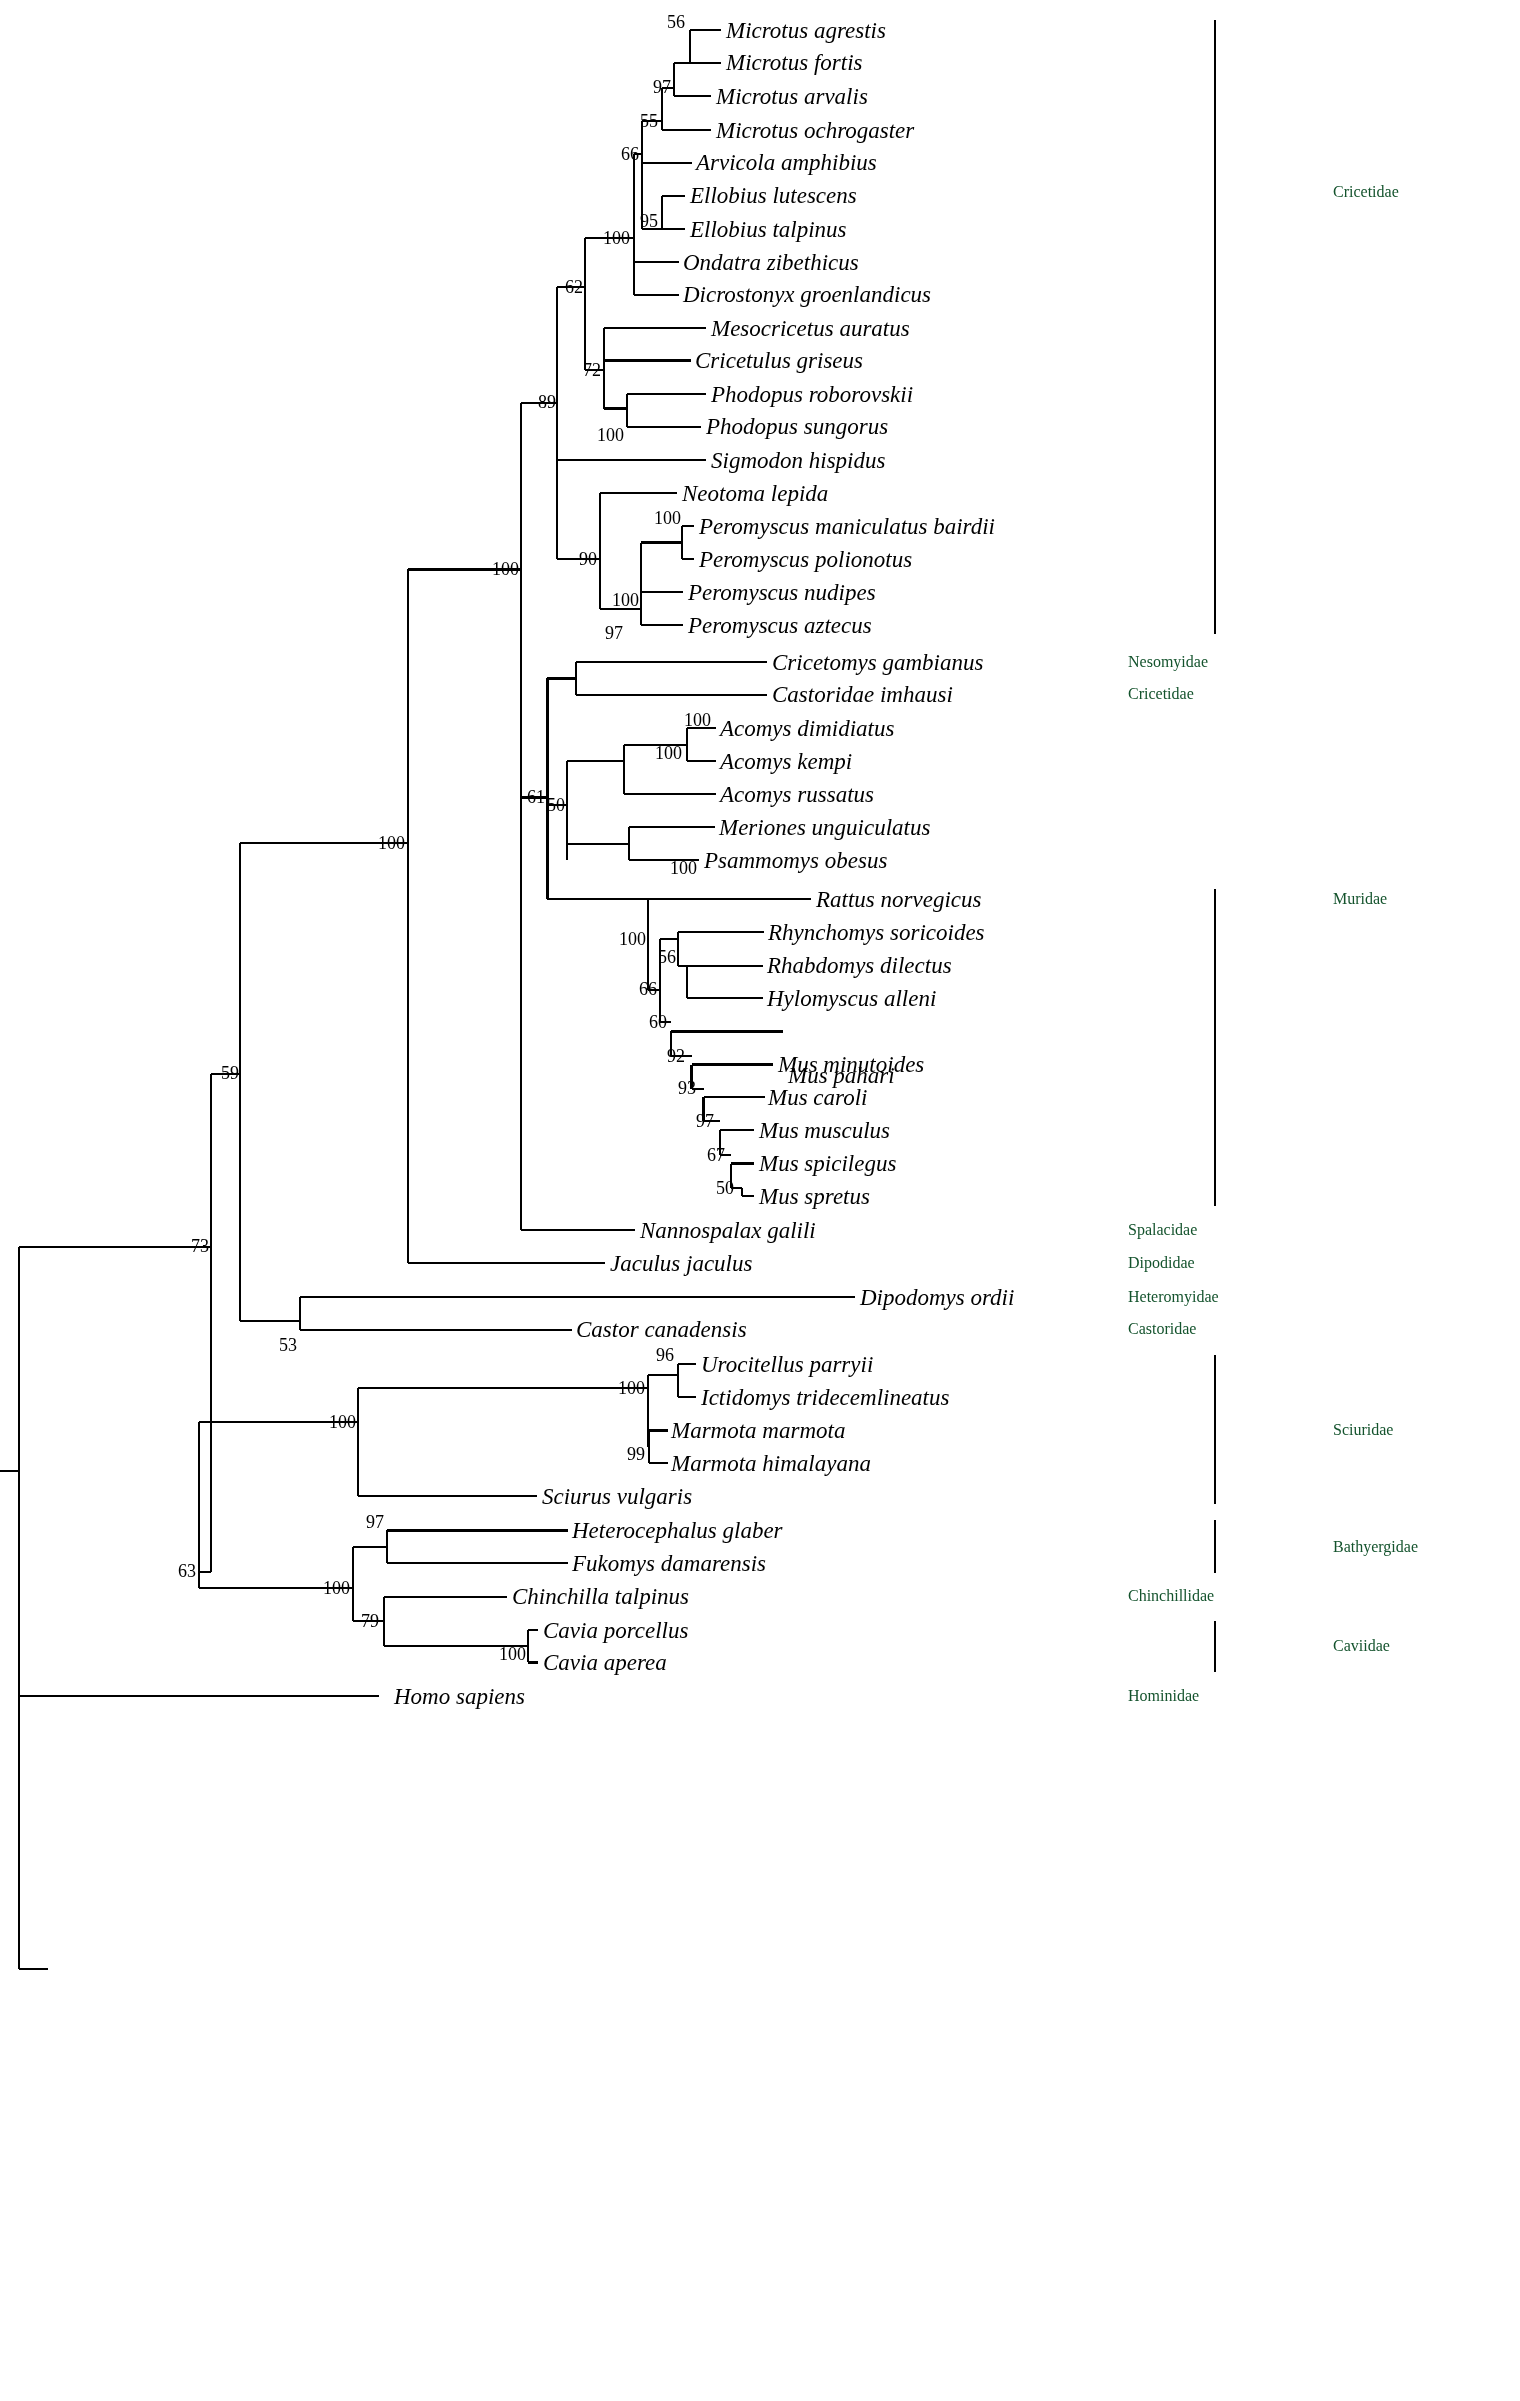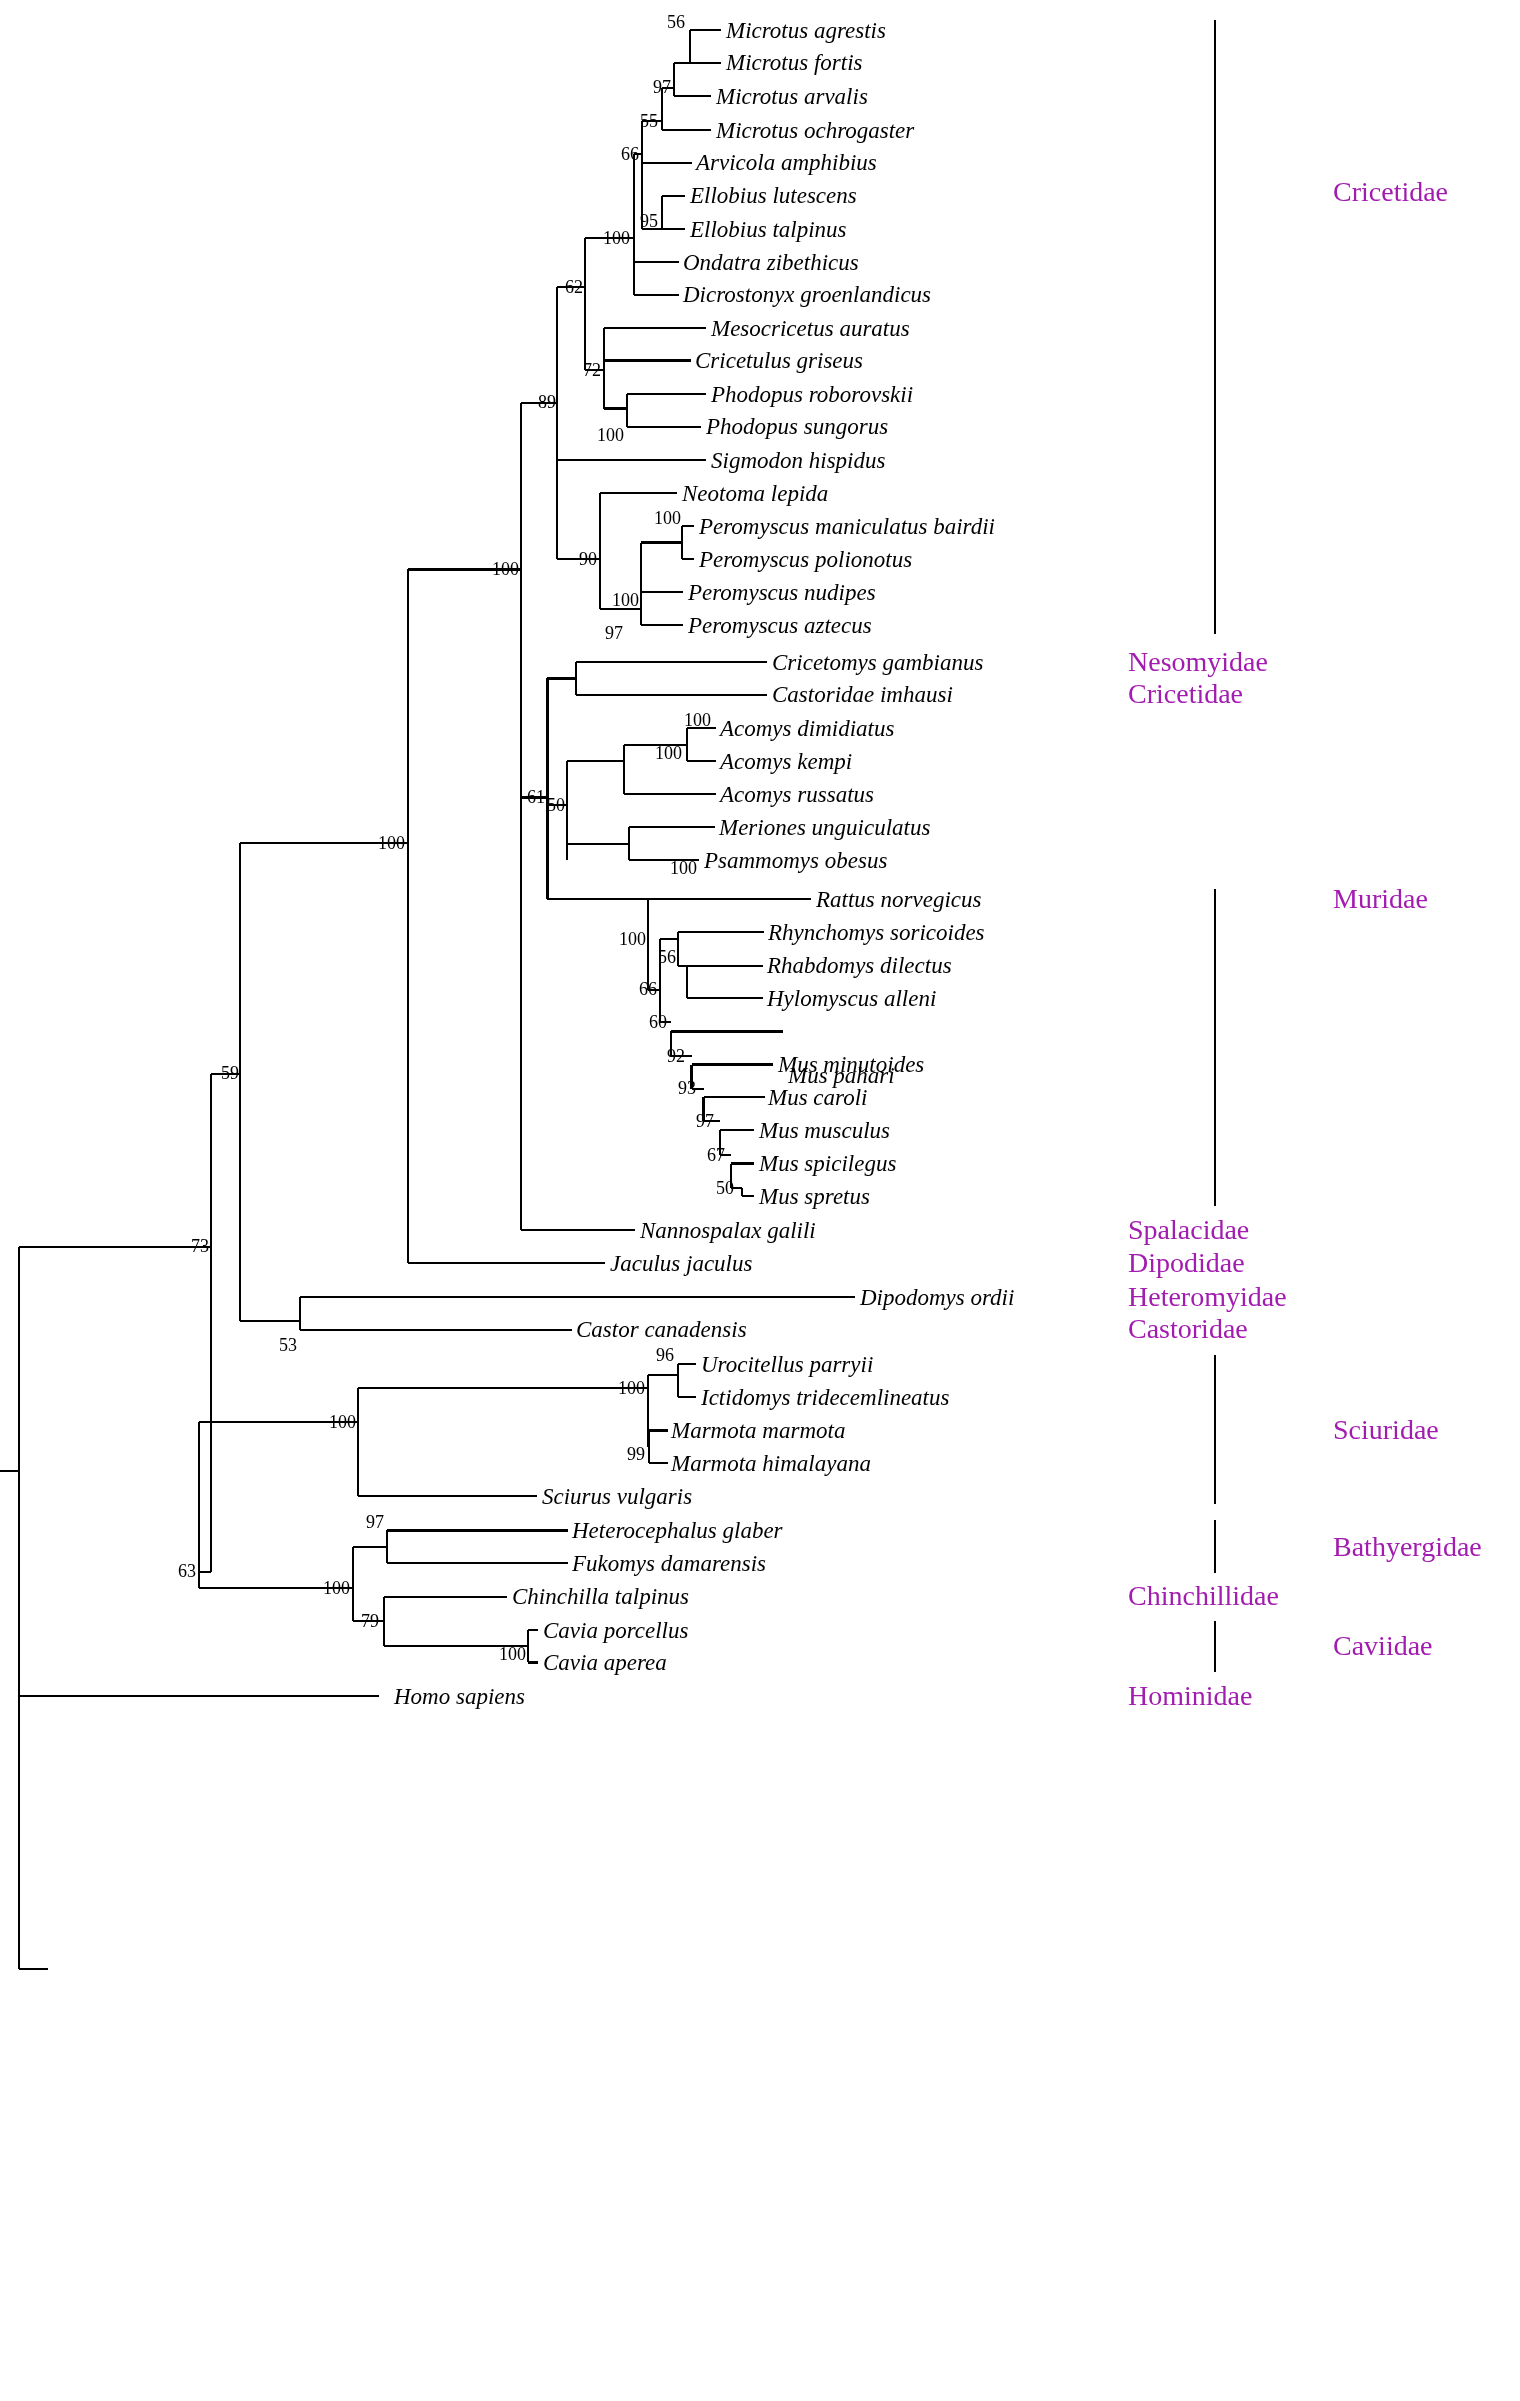--- a/index.html
+++ b/index.html
@@ -37,23 +37,23 @@
     position: absolute;
     font-size: 18px;
     line-height: 18px;
     color: #000;
     white-space: nowrap;
     text-align: right;
     transform: translateY(-50%);
   }
   .family-label {
     position: absolute;
-    font-size: 28px;
+    font-size: 16px;
     line-height: 22px;
-    color: #a21caf;
+    color: #14532d;
     white-space: nowrap;
     transform: translateY(-50%);
   }
 </style>
 </head>
 <body>
 
 <div id="page">
 
   <svg id="tree-svg" viewBox="0 0 3165 5427" xmlns="http://www.w3.org/2000/svg">

